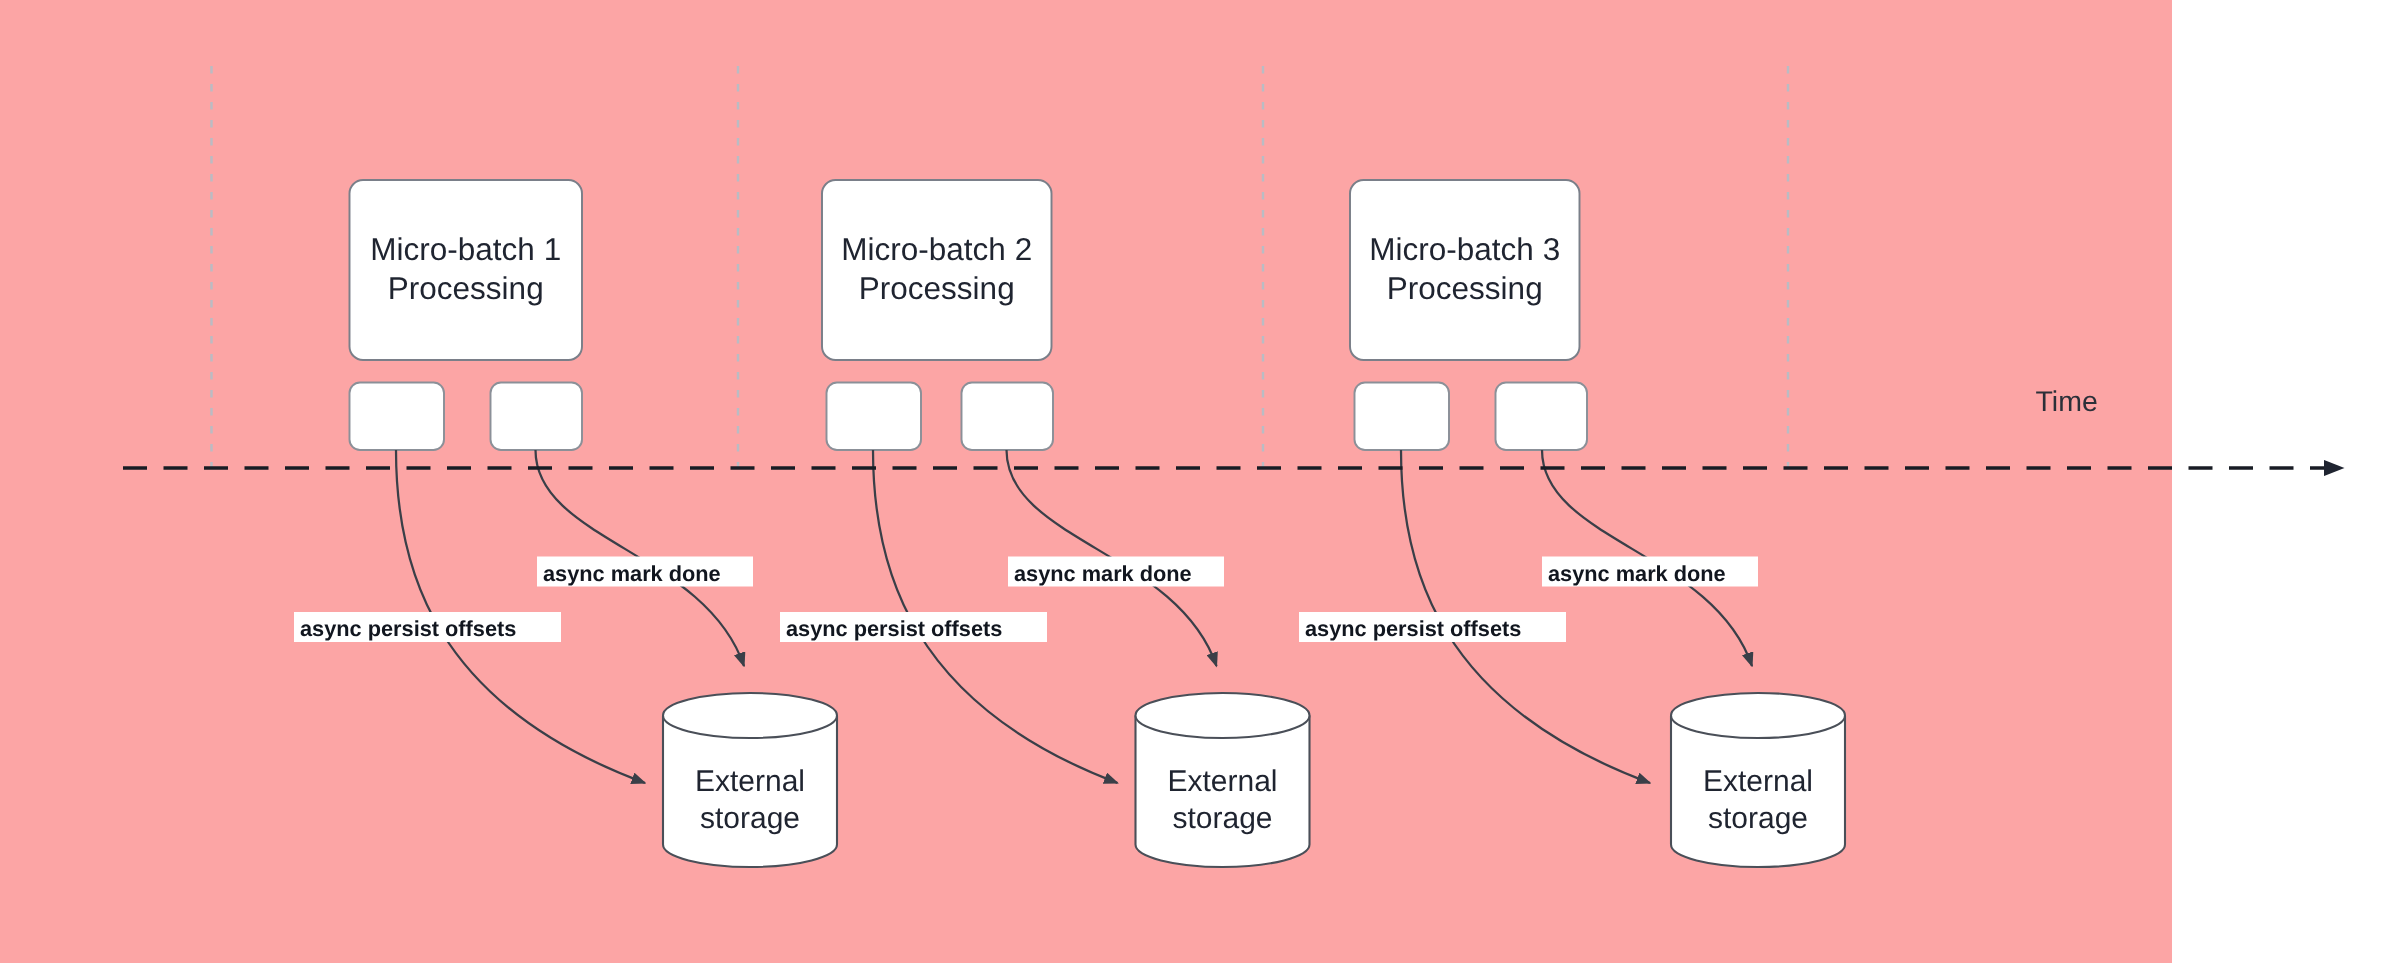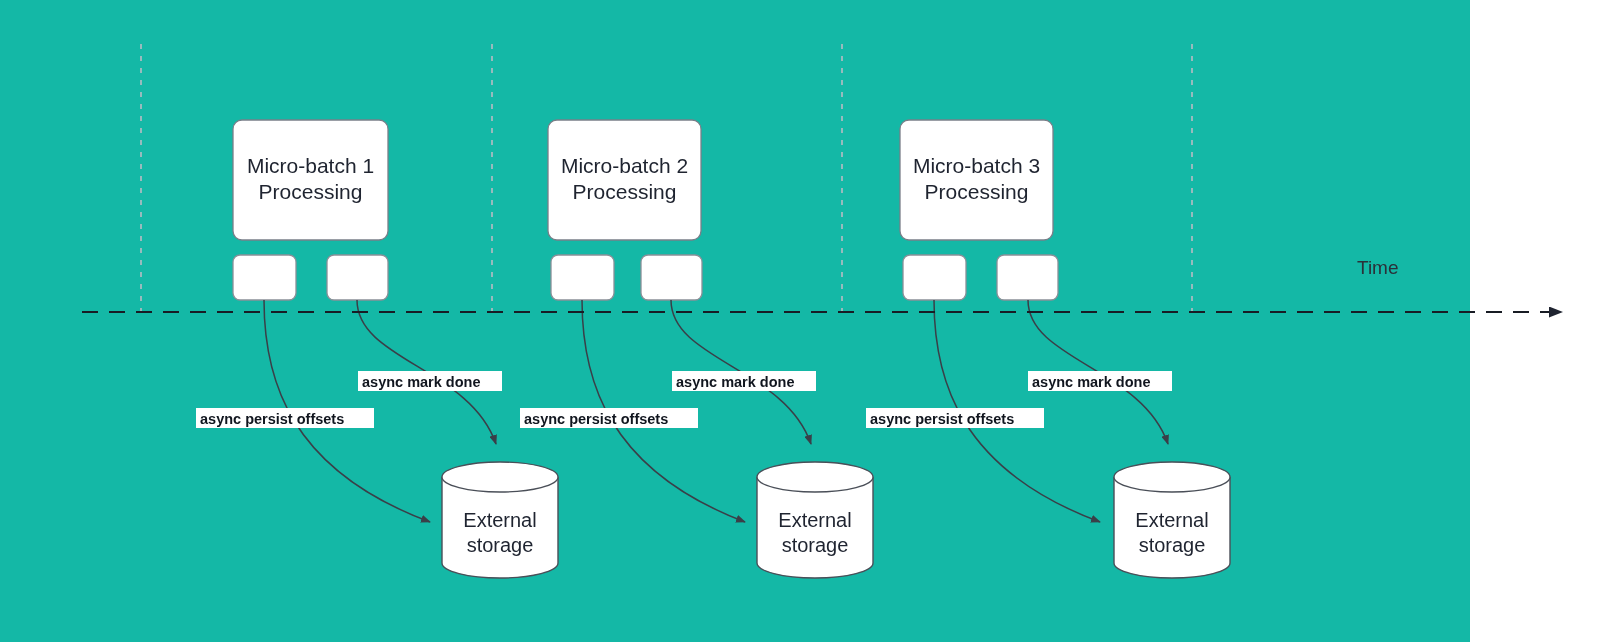--- a/index.html
+++ b/index.html
@@ -11,22 +11,21 @@
   body {
     width: 1600px;
     height: 642px;
     font-family: "Liberation Sans", sans-serif;
     overflow: hidden;
   }
   #diagram-root {
     position: relative;
     width: 1448px;
     height: 642px;
-    background: #14b8a6;
-    padding-left: 22px;
+    background: #fca5a5;
   }
   svg.canvas {
     position: absolute;
     top: 0;
     left: 0;
     width: 1600px;
     height: 642px;
   }
   .batch-label {
     font-family: "Liberation Sans", sans-serif;

